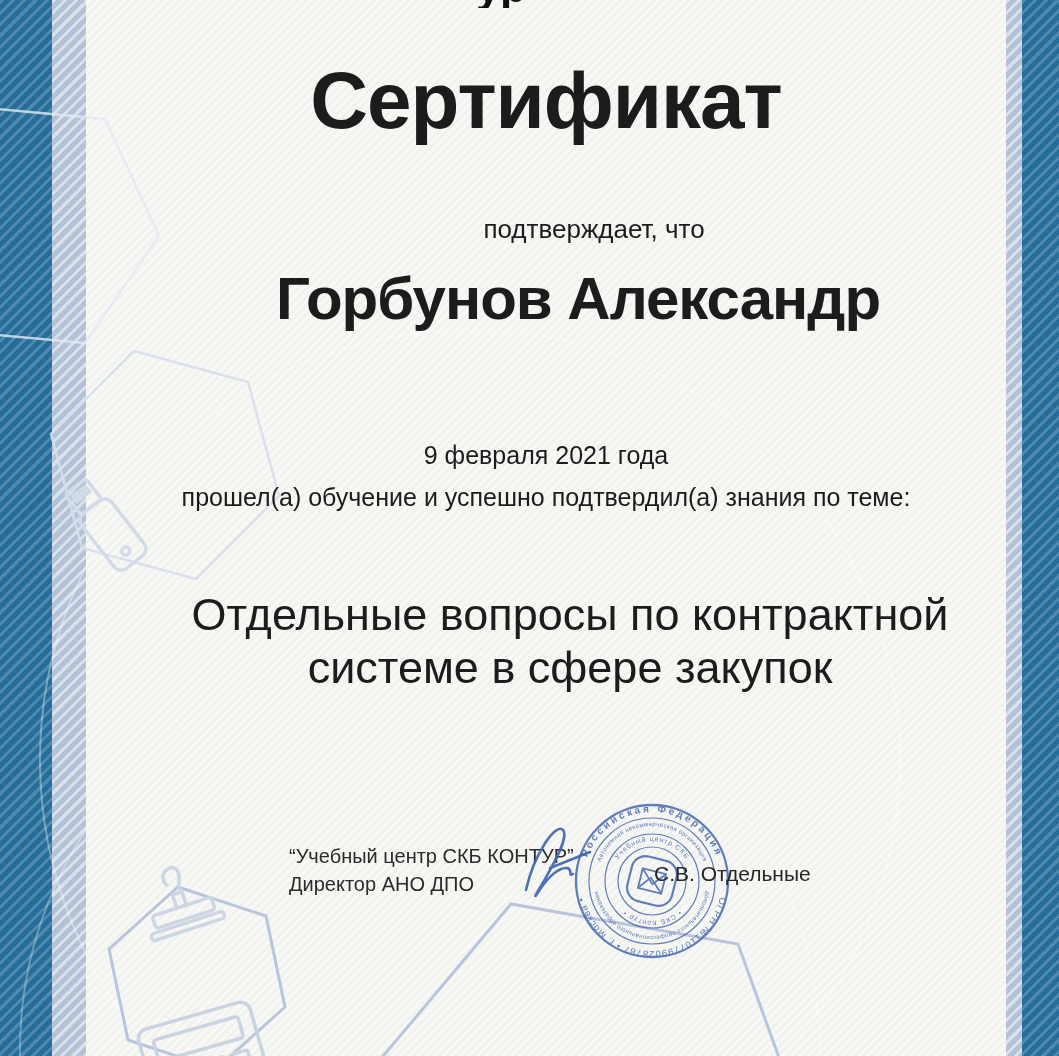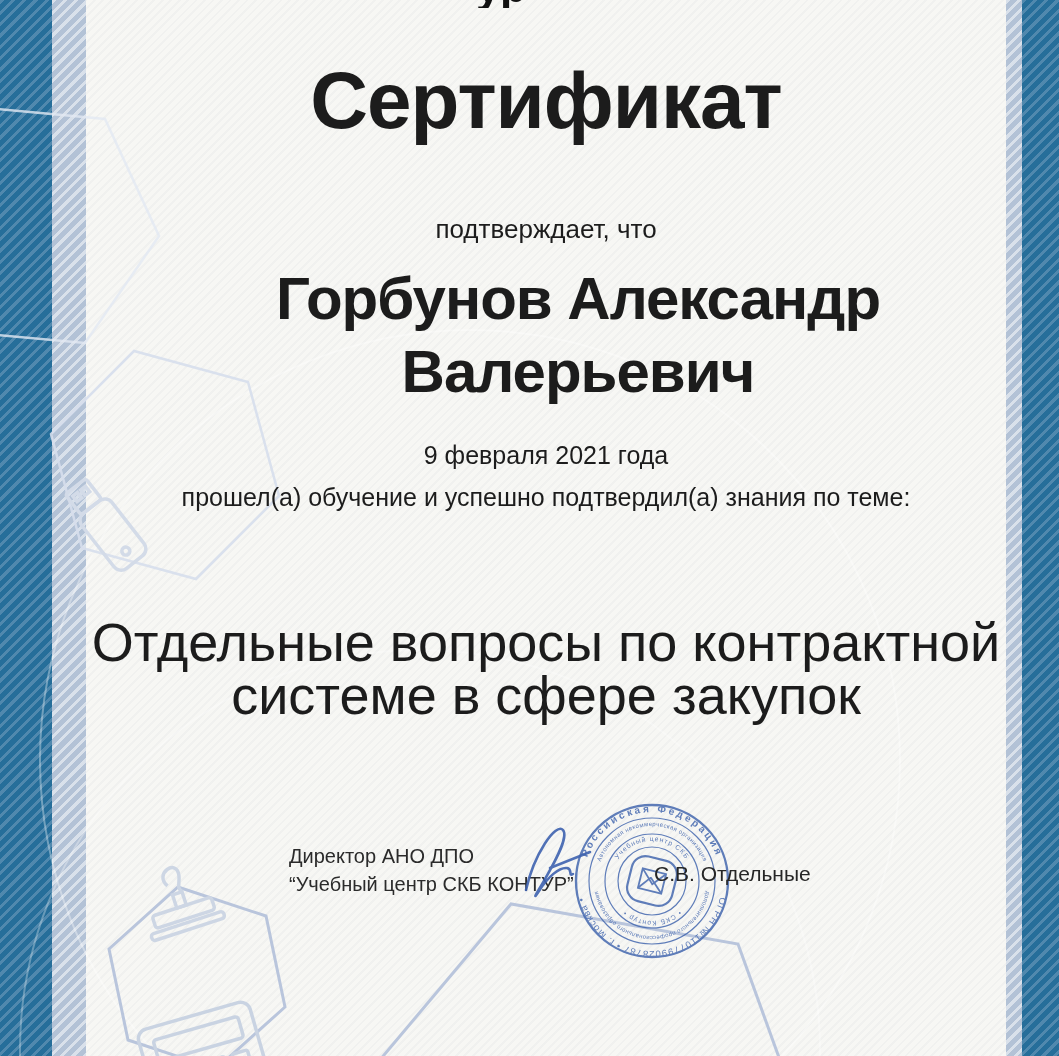--- a/index.html
+++ b/index.html
@@ -24,25 +24,25 @@
   }
   .band-dark-left{left:0;width:52px;}
   .band-light-left{left:52px;width:34px;}
   .band-light-right{right:37px;width:16px;}
   .band-dark-right{right:0;width:37px;}
   .deco{position:absolute;left:0;top:0;pointer-events:none;}
   .top-crop{position:absolute;left:476px;top:0;width:52px;height:8px;overflow:hidden;}
   .top-crop span{position:absolute;left:0;top:-35px;font-size:44px;font-weight:700;color:#111;line-height:44px;}
   .txt{position:absolute;left:86px;width:920px;text-align:center;color:#1c1c1c;white-space:nowrap;}
   .title{top:56px;font-size:80px;font-weight:700;letter-spacing:-1px;line-height:90px;}
-  .confirm{top:214px;font-size:26px;}
+  .confirm{top:214px;font-size:26px;padding-left:48px;}
   .name{top:262px;font-size:60px;font-weight:700;line-height:73px;letter-spacing:-1px;padding-left:32px;}
   .date{top:441px;font-size:25px;}
   .statement{top:483px;font-size:25px;}
-  .topic{top:616px;font-size:54px;line-height:53px;}
+  .topic{top:588px;font-size:45px;line-height:53px;padding-left:24px;}
   .sig-label{position:absolute;left:289px;top:842px;font-size:20px;line-height:28px;color:#2b2b2b;text-align:left;white-space:nowrap;}
   .kravchenko{position:absolute;left:654px;top:862px;font-size:21px;color:#262626;white-space:nowrap;z-index:6;}
   .sig-svg{position:absolute;left:512px;top:810px;z-index:4;}
   .stamp-svg{position:absolute;left:572px;top:801px;z-index:5;}
   .stamp-text{font-family:"Liberation Sans",sans-serif;fill:#3e63ad;}
 </style>
 </head>
 <body>
 
 <div class="cert">
@@ -90,32 +90,31 @@
   </svg>
 
   <div class="top-crop">
     <span>ур</span>
   </div>
 
   <div class="txt title">Сертификат</div>
   <div class="txt confirm">подтверждает, что</div>
   <div class="txt name">
     <div>Горбунов Александр</div>
-    <div>Валерьевич</div>
   </div>
   <div class="txt date">9 февраля 2021 года</div>
   <div class="txt statement">прошел(а) обучение и успешно подтвердил(а) знания по теме:</div>
   <div class="txt topic">
     <div>Отдельные вопросы по контрактной</div>
     <div>системе в сфере закупок</div>
   </div>
 
   <div class="sig-label">
+    <div>“Учебный центр СКБ КОНТУР”</div>
     <div>Директор АНО ДПО</div>
-    <div>“Учебный центр СКБ КОНТУР”</div>
   </div>
 
   <svg class="sig-svg" width="92" height="96" viewBox="0 0 92 96">
     <g fill="none" stroke="#3f63b0" stroke-width="2.6" stroke-linecap="round" opacity="0.9">
       <path d="M14,80 C22,44 44,12 51,20 C58,28 37,62 29,76 C23,86 21,90 27,81 C36,67 47,57 55,58 C61,59 56,67 61,64"></path>
       <path d="M38,58 L78,42"></path>
     </g>
   </svg>
 
   <svg class="stamp-svg" width="160" height="160" viewBox="0 0 160 160">

